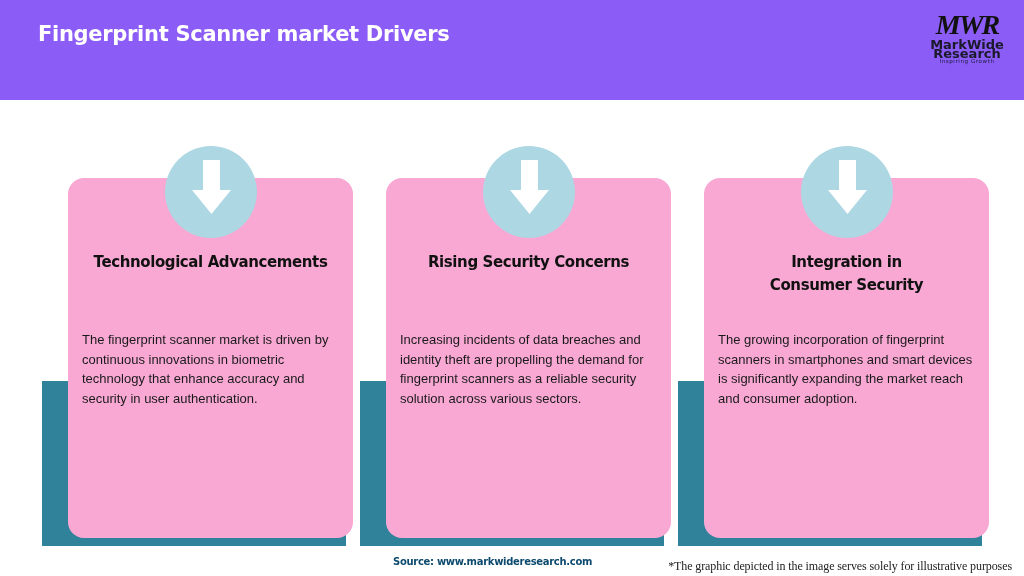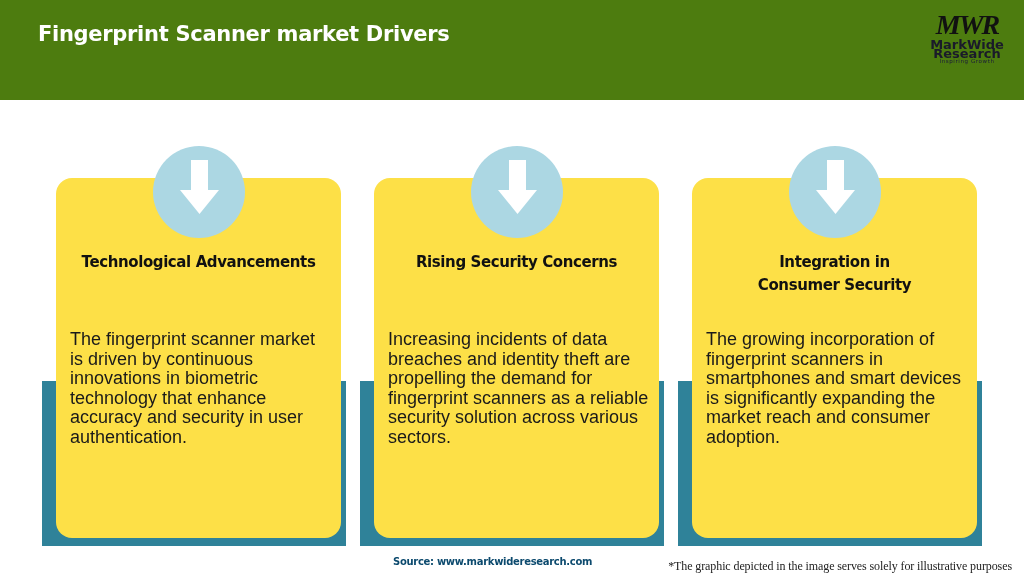--- a/index.html
+++ b/index.html
@@ -8,21 +8,21 @@
       width: 1024px;
       height: 576px;
       background: #ffffff;
       overflow: hidden;
       font-family: "Liberation Sans", sans-serif;
     }
     .header {
       position: absolute;
       left: 0; top: 0;
       width: 1024px; height: 100px;
-      background: #4d7c0f;
+      background: #8b5cf6;
     }
     .title {
       position: absolute;
       left: 38px; top: 22px;
       color: #ffffff;
       font-family: "DejaVu Sans", sans-serif;
       font-weight: bold;
       font-size: 21px;
       letter-spacing: -0.3px;
     }
@@ -66,23 +66,23 @@
       height: 370px;
     }
     .card-underlay {
       position: absolute;
       left: 0; top: 203px;
       width: 304px; height: 165px;
       background: #2f8299;
     }
     .card {
       position: absolute;
-      left: 14px; top: 0;
+      left: 26px; top: 0;
       width: 285px; height: 360px;
-      background: #fde047;
+      background: #f9a8d4;
       border-radius: 16px;
     }
     .circle {
       position: absolute;
       left: 50%;
       top: -32px;
       width: 92px; height: 92px;
       margin-left: -46px;
       border-radius: 50%;
       background: #acd7e3;
@@ -101,21 +101,21 @@
       font-size: 15px;
       line-height: 23px;
       color: #111111;
       letter-spacing: -0.4px;
     }
     .card-body {
       position: absolute;
       left: 14px; right: 8px;
       top: 152px;
       font-family: "Liberation Sans", sans-serif;
-      font-size: 18px;
+      font-size: 13px;
       line-height: 19.5px;
       color: #1a1a1a;
     }
     .source {
       position: absolute;
       left: 393px; top: 556px;
       font-family: "DejaVu Sans", sans-serif;
       font-weight: bold;
       font-size: 10px;
       color: #0c4a6e;

